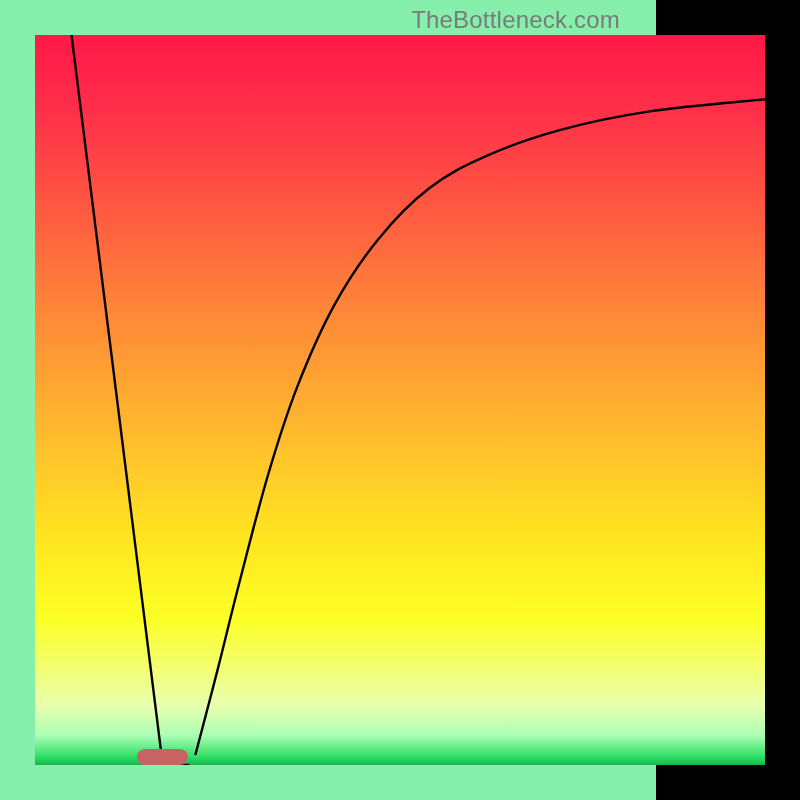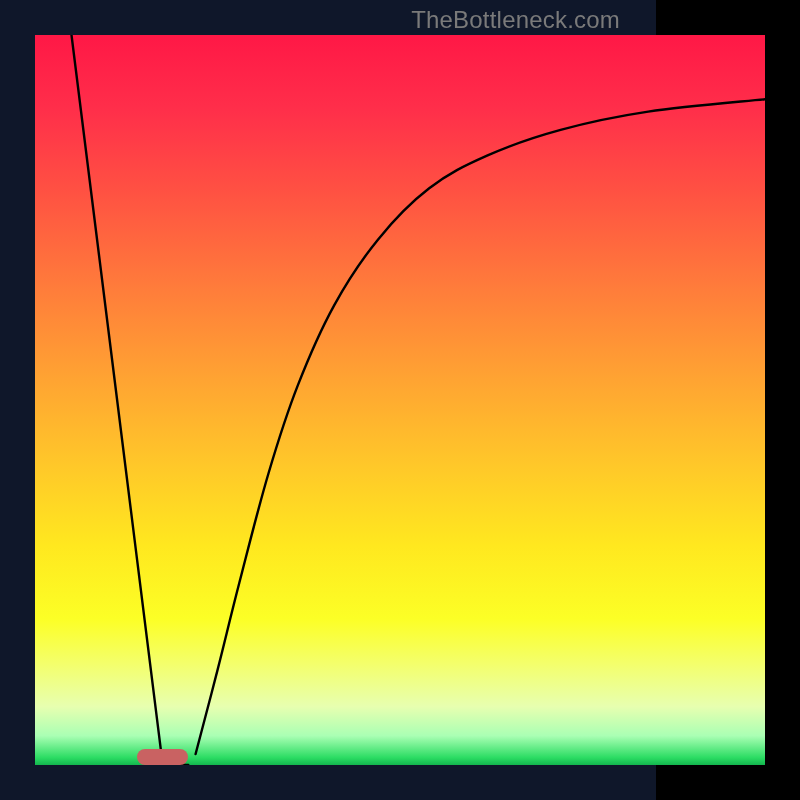--- a/index.html
+++ b/index.html
@@ -8,21 +8,21 @@
     width: 800px;
     height: 800px;
     background: #000;
     overflow: hidden;
     font-family: Arial, Helvetica, sans-serif;
   }
   .frame {
     position: relative;
     width: 656px;
     height: 800px;
-    background: #0f172a;
+    background: #86efac;
   }
   .plot-area {
     position: absolute;
     left: 35px;
     top: 35px;
     width: 730px;
     height: 730px;
     
     background: linear-gradient(
       to bottom,

